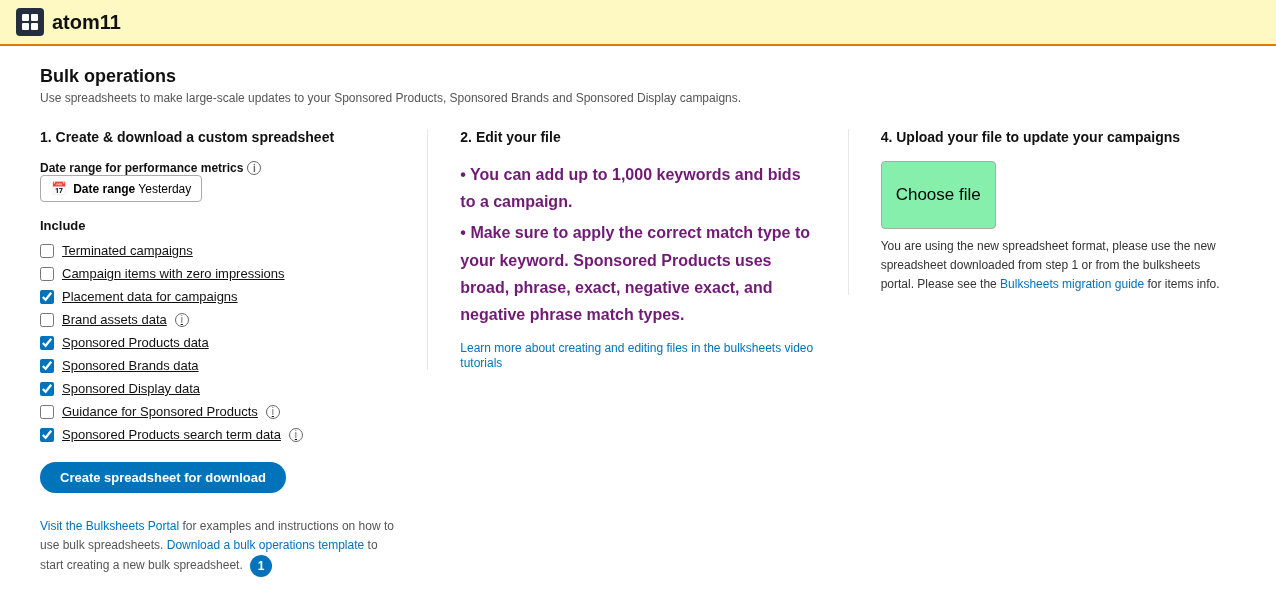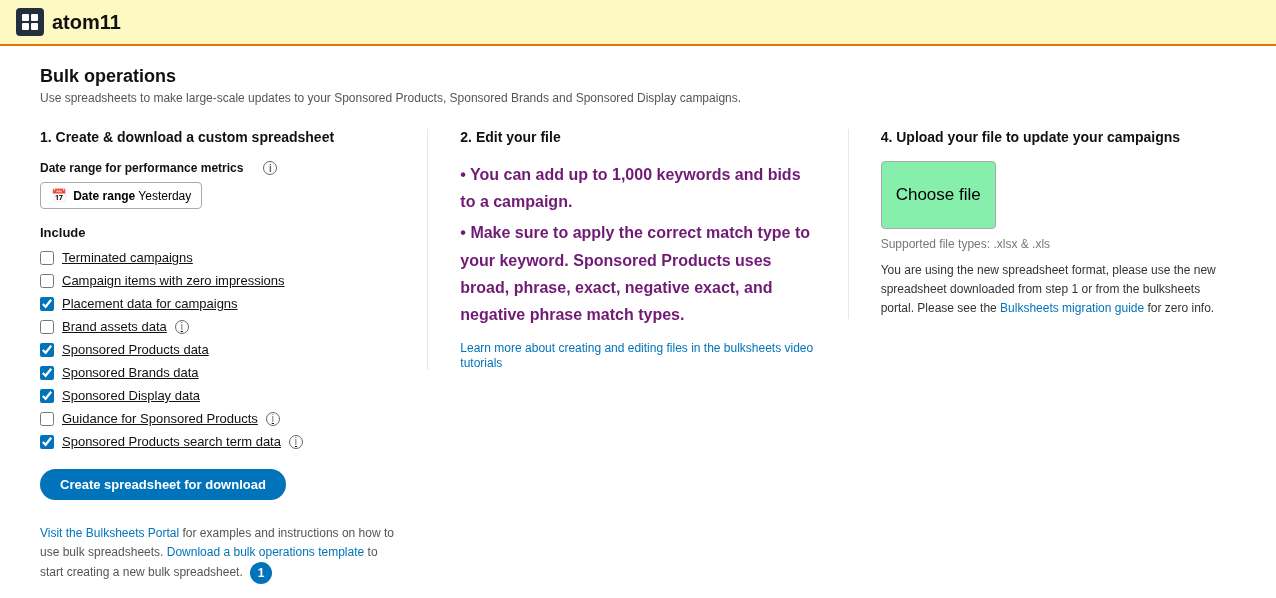--- a/index.html
+++ b/index.html
@@ -74,24 +74,24 @@
 
     .section-title {
       font-size: 14px;
       font-weight: bold;
       margin-bottom: 16px;
     }
 
     .field-label {
       font-size: 12px;
       font-weight: bold;
-      margin-bottom: 7px;
-      display: flex;
-      align-items: center;
-      gap: 20px;
+      margin-bottom: 0;
+      display: flex;
+      align-items: center;
+      gap: 4px;
     }
 
     .info-icon {
       display: inline-flex;
       align-items: center;
       justify-content: center;
       width: 14px;
       height: 14px;
       border-radius: 50%;
       border: 1px solid #666;
@@ -353,21 +353,20 @@
         <p>• Make sure to apply the correct match type to your keyword. Sponsored Products uses broad, phrase, exact, negative exact, and negative phrase match types.</p>
       </div>
       <a href="#">Learn more about creating and editing files in the bulksheets video tutorials</a>
     </div>
 
     <div class="section-3">
       <h2 class="section-title">4. Upload your file to update your campaigns</h2>
 
       <button class="choose-file-btn">Choose file</button>
 
-      <div class="file-types">Supported file types: .xlsx &amp; .xls</div>
 
       <div class="upload-info">
-        <span>You are using the new spreadsheet format, please use the new spreadsheet downloaded from step 1 or from the bulksheets portal. Please see the </span><a href="#">Bulksheets migration guide</a><span> for zero info.</span>
+        <span>You are using the new spreadsheet format, please use the new spreadsheet downloaded from step 1 or from the bulksheets portal. Please see the </span><a href="#">Bulksheets migration guide</a><span> for items info.</span>
       </div>
     </div>
 
   </div>
 </div>
 
 </body></html>

